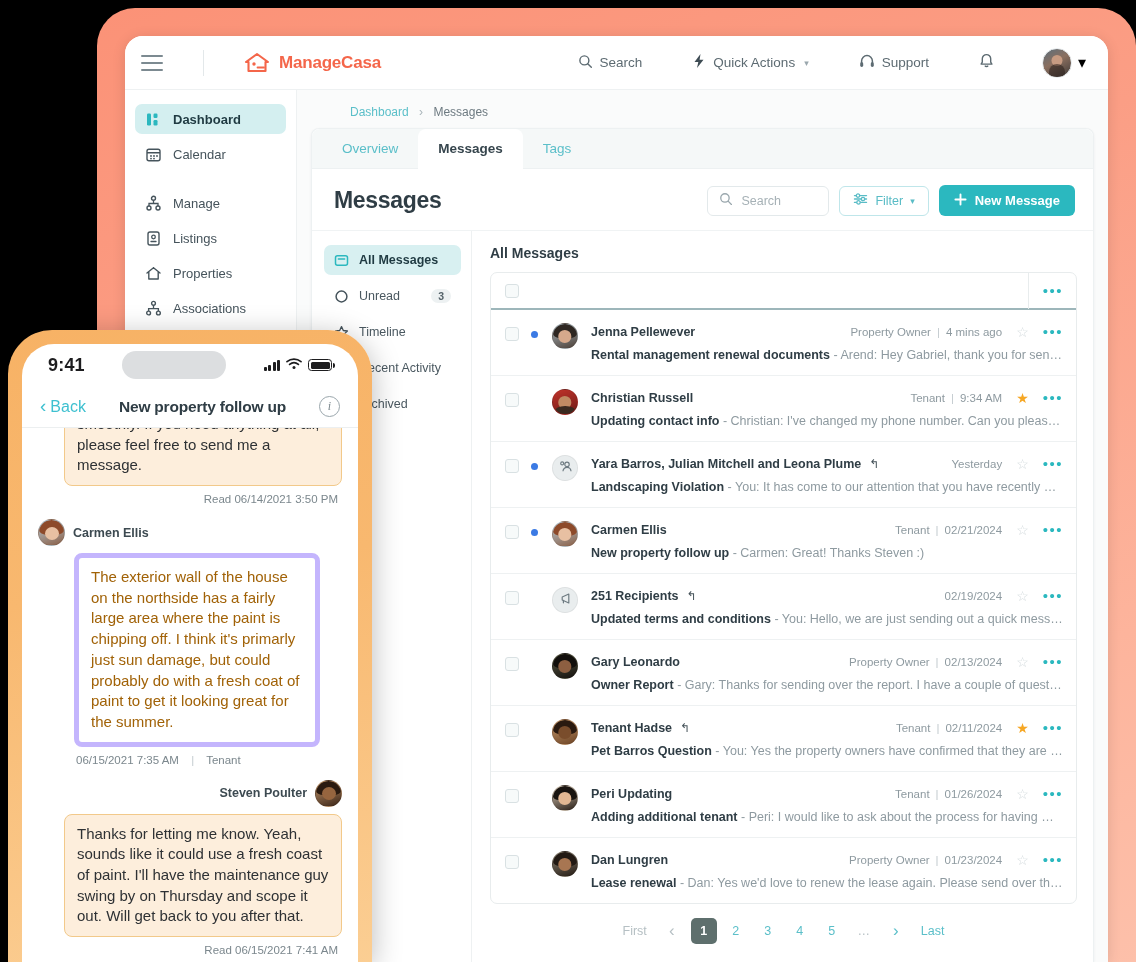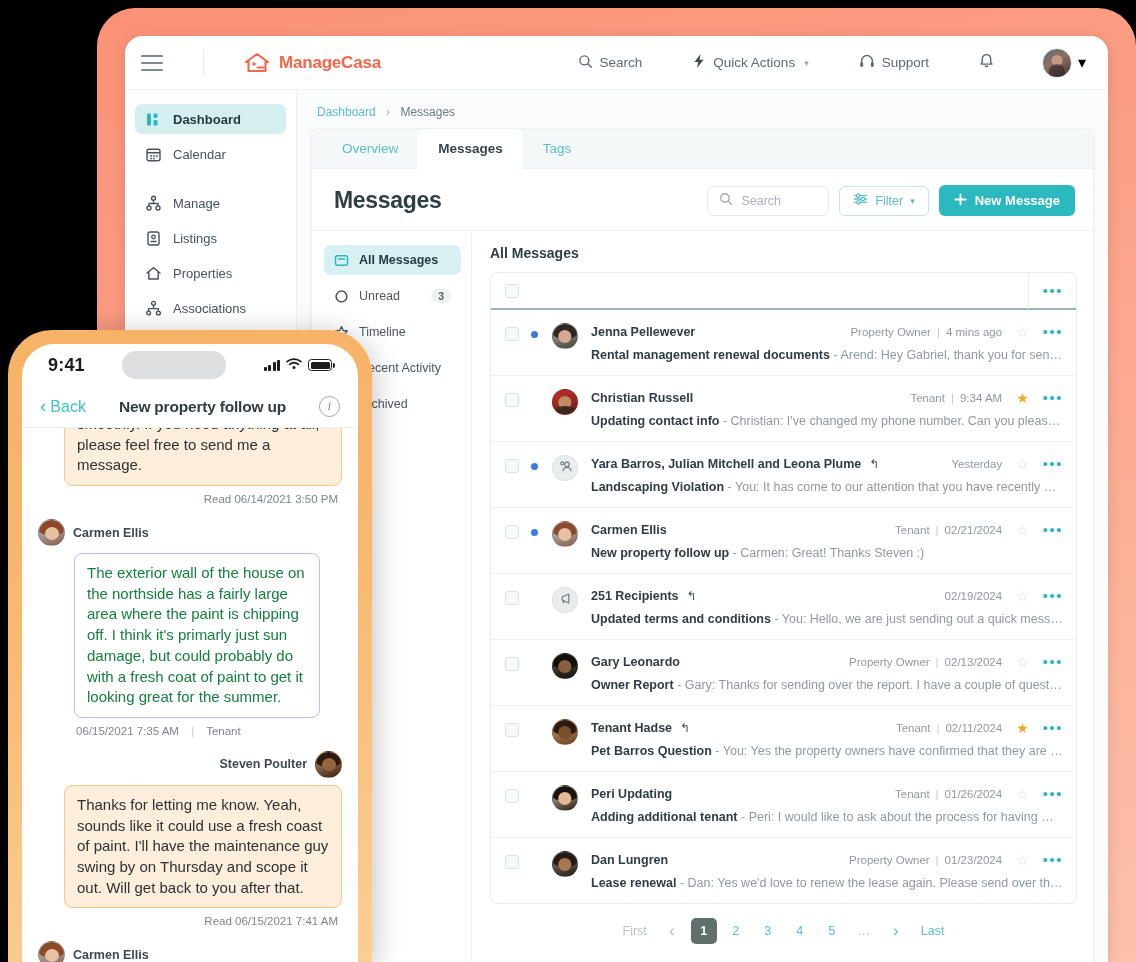--- a/index.html
+++ b/index.html
@@ -60,21 +60,21 @@
   
   .leftnav { width:172px; flex:0 0 172px; background:#fff; padding:14px 10px 0 10px; border-right:1px solid #eef1f2;}
   .nav-item { display:flex; align-items:center; gap:11px; height:30px; padding:0 10px; border-radius:7px; font-size:13px; color:#45535b; cursor:pointer; margin-bottom:5px;}
   .nav-item.active { background:#d4eff0; color:#1f3a42; font-weight:700;}
   .nav-icon { width:17px; height:17px; flex:0 0 17px; display:flex; align-items:center; justify-content:center;}
   .nav-icon svg { width:17px; height:17px; }
   .nav-gap { height:14px; }
 
   
   .content { flex:1; background:#fafbfb; padding:12px 14px 0 14px; display:flex; flex-direction:column; min-width:0;}
-  .crumb { font-size:12px; color:#6d7a81; padding:3px 2px 9px 6px; }
+  .crumb { font-size:12px; color:#6d7a81; padding:3px 2px 9px 6px;margin-left:33px; }
   .crumb .c-link { color:#5bbfc9; cursor:pointer;}
   .crumb .c-sep { margin:0 7px; color:#a9b4b9;}
 
   .panel { background:#fff; border-radius:8px 8px 0 0; flex:1; display:flex; flex-direction:column; min-height:0;
            box-shadow:0 1px 3px rgba(20,40,50,.06); border:1px solid #edf1f2; border-bottom:none;}
   .tabstrip { display:flex; background:#f5f8f8; border-radius:8px 8px 0 0; border-bottom:1px solid #edf1f2; height:40px; padding-left:10px;}
   .tab { padding:0 20px; height:40px; line-height:40px; font-size:13.5px; color:#5bbfc9; cursor:pointer;}
   .tab.active { background:#fff; color:#36454d; font-weight:700; border-radius:8px 8px 0 0;}
 
   .panel-head { display:flex; align-items:center; padding:16px 18px 14px 22px; }
@@ -148,21 +148,21 @@
   .batt::after{content:"";position:absolute;right:-3.5px;top:3px;width:2px;height:5px;background:#1d1d1f;border-radius:0 2px 2px 0;}
 
   .phone-nav { height:42px; display:flex; align-items:center; padding:0 18px; flex:0 0 42px; border-bottom:1px solid #eceff0;}
   .back { display:flex; align-items:center; gap:4px; color:#3ec0d0; font-size:16px; cursor:pointer;}
   .chev-l { font-size:19px; line-height:1; margin-top:-2px;}
   .phone-title { flex:1; text-align:center; font-size:15.5px; font-weight:700; color:#2f3d45; letter-spacing:-.2px;}
   .info-ico { width:21px;height:21px;border:1.6px solid #9aa6ac;border-radius:50%;display:flex;align-items:center;justify-content:center;font-size:12px;color:#7b878d;font-style:italic;font-family:"Liberation Serif",serif;cursor:pointer;}
 
   .thread { flex:1; overflow:hidden; padding:0 16px; background:#fff; position:relative;}
   .bub-out { background:#fdeedc; border:1px solid #f2c98a; border-radius:8px; padding:9px 12px; font-size:15px; line-height:1.38; color:#2e3134;}
-  .bub-in { background:#fff; border:1px solid #c4b5fd; border-radius:8px; padding:9px 12px; font-size:15px; line-height:1.38; color:#15803d;}
+  .bub-in { background:#fff; border:5px solid #c4b5fd; border-radius:8px; padding:9px 12px; font-size:15px; line-height:1.38; color:#a16207;}
   .out-wrap { margin-left:26px; }
   .in-wrap { margin-left:36px; margin-right:22px;}
   .ts-right { text-align:right; font-size:11.5px; color:#7b878d; padding:7px 4px 14px 0;}
   .ts-right .read { }
   .ts-left { font-size:11.5px; color:#7b878d; padding:7px 0 14px 38px;}
   .ts-left .sep { margin:0 9px; color:#c3cbcf;}
   .sender-l { display:flex; align-items:center; gap:8px; margin-bottom:7px;}
   .sender-r { display:flex; align-items:center; justify-content:flex-end; gap:8px; margin-bottom:7px;}
   .s-name { font-size:12.5px; font-weight:700; color:#3d4a51;}
   .s-av { width:27px;height:27px;border-radius:50%;overflow:hidden;border:1px solid rgba(0,0,0,.06);}

